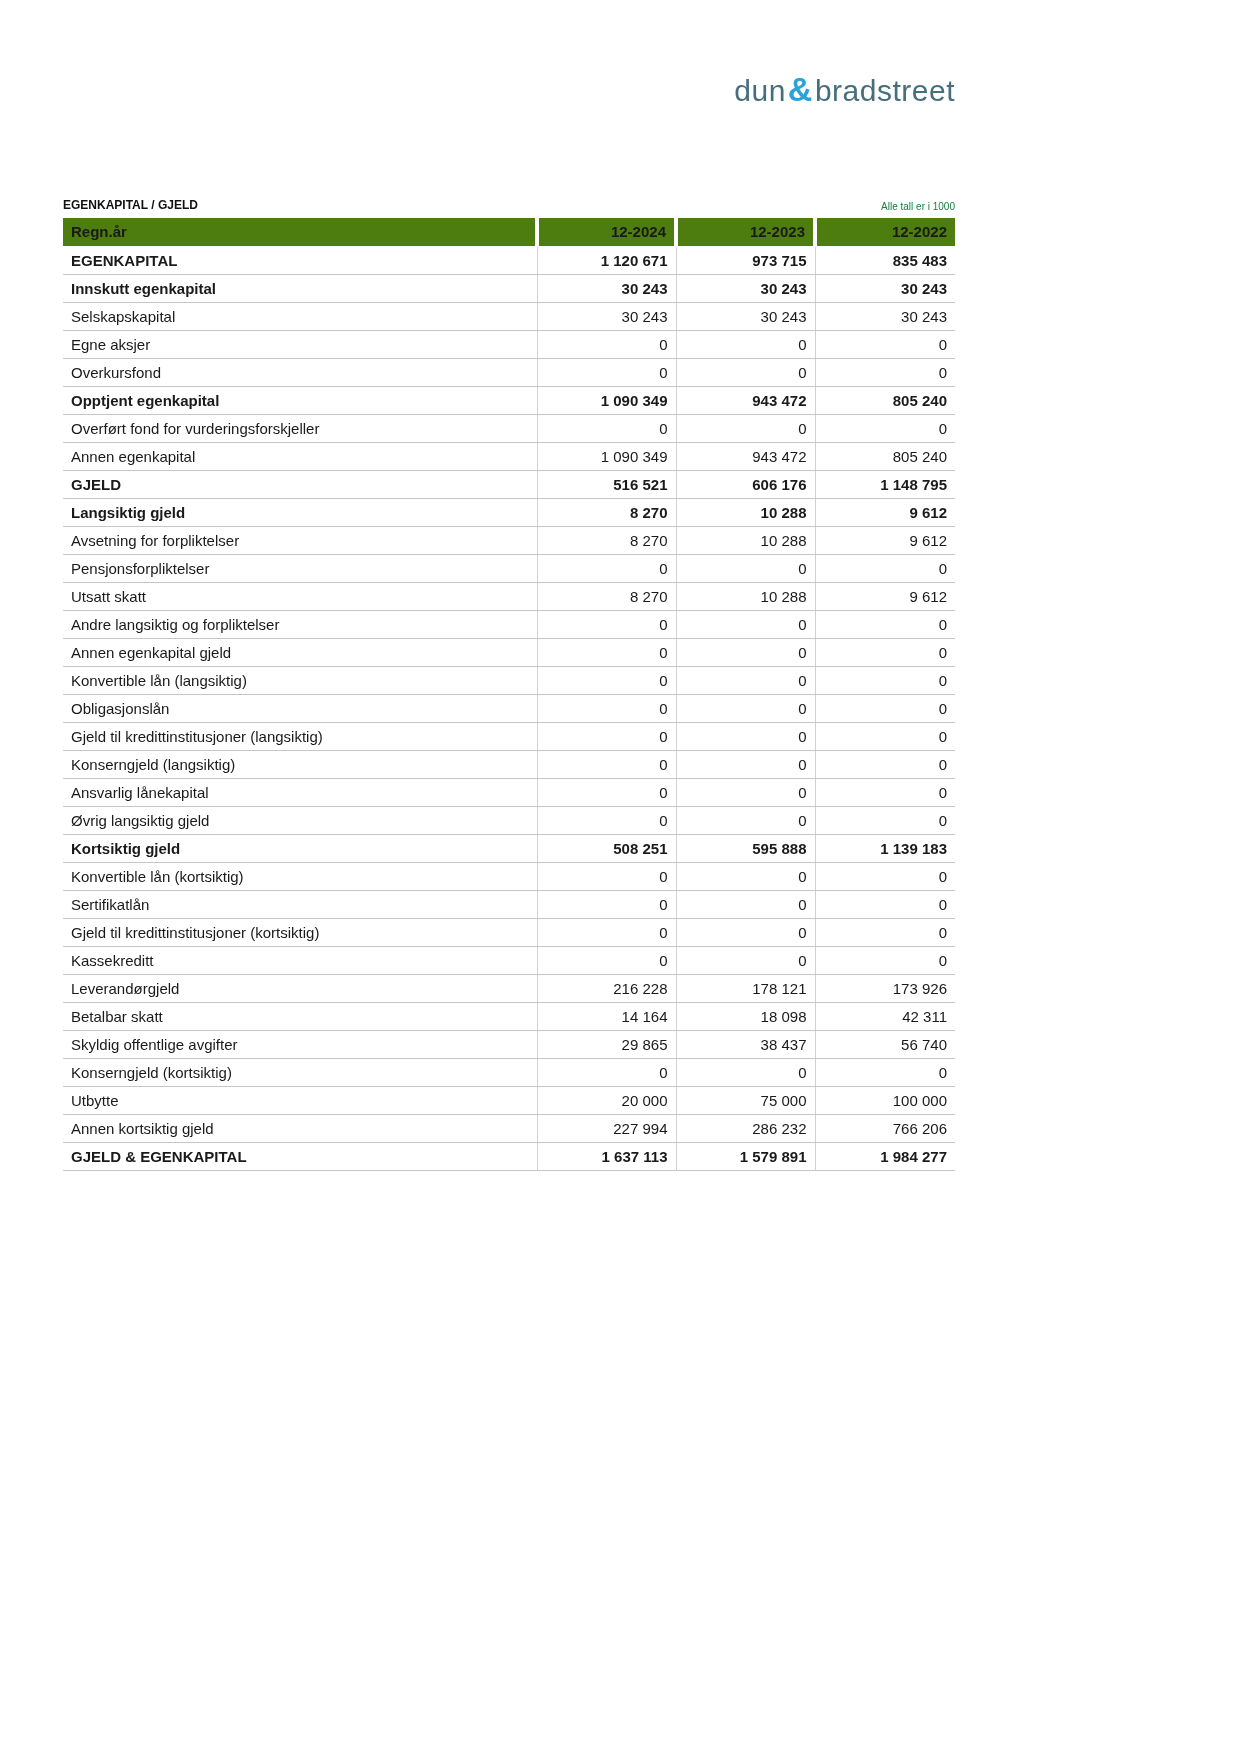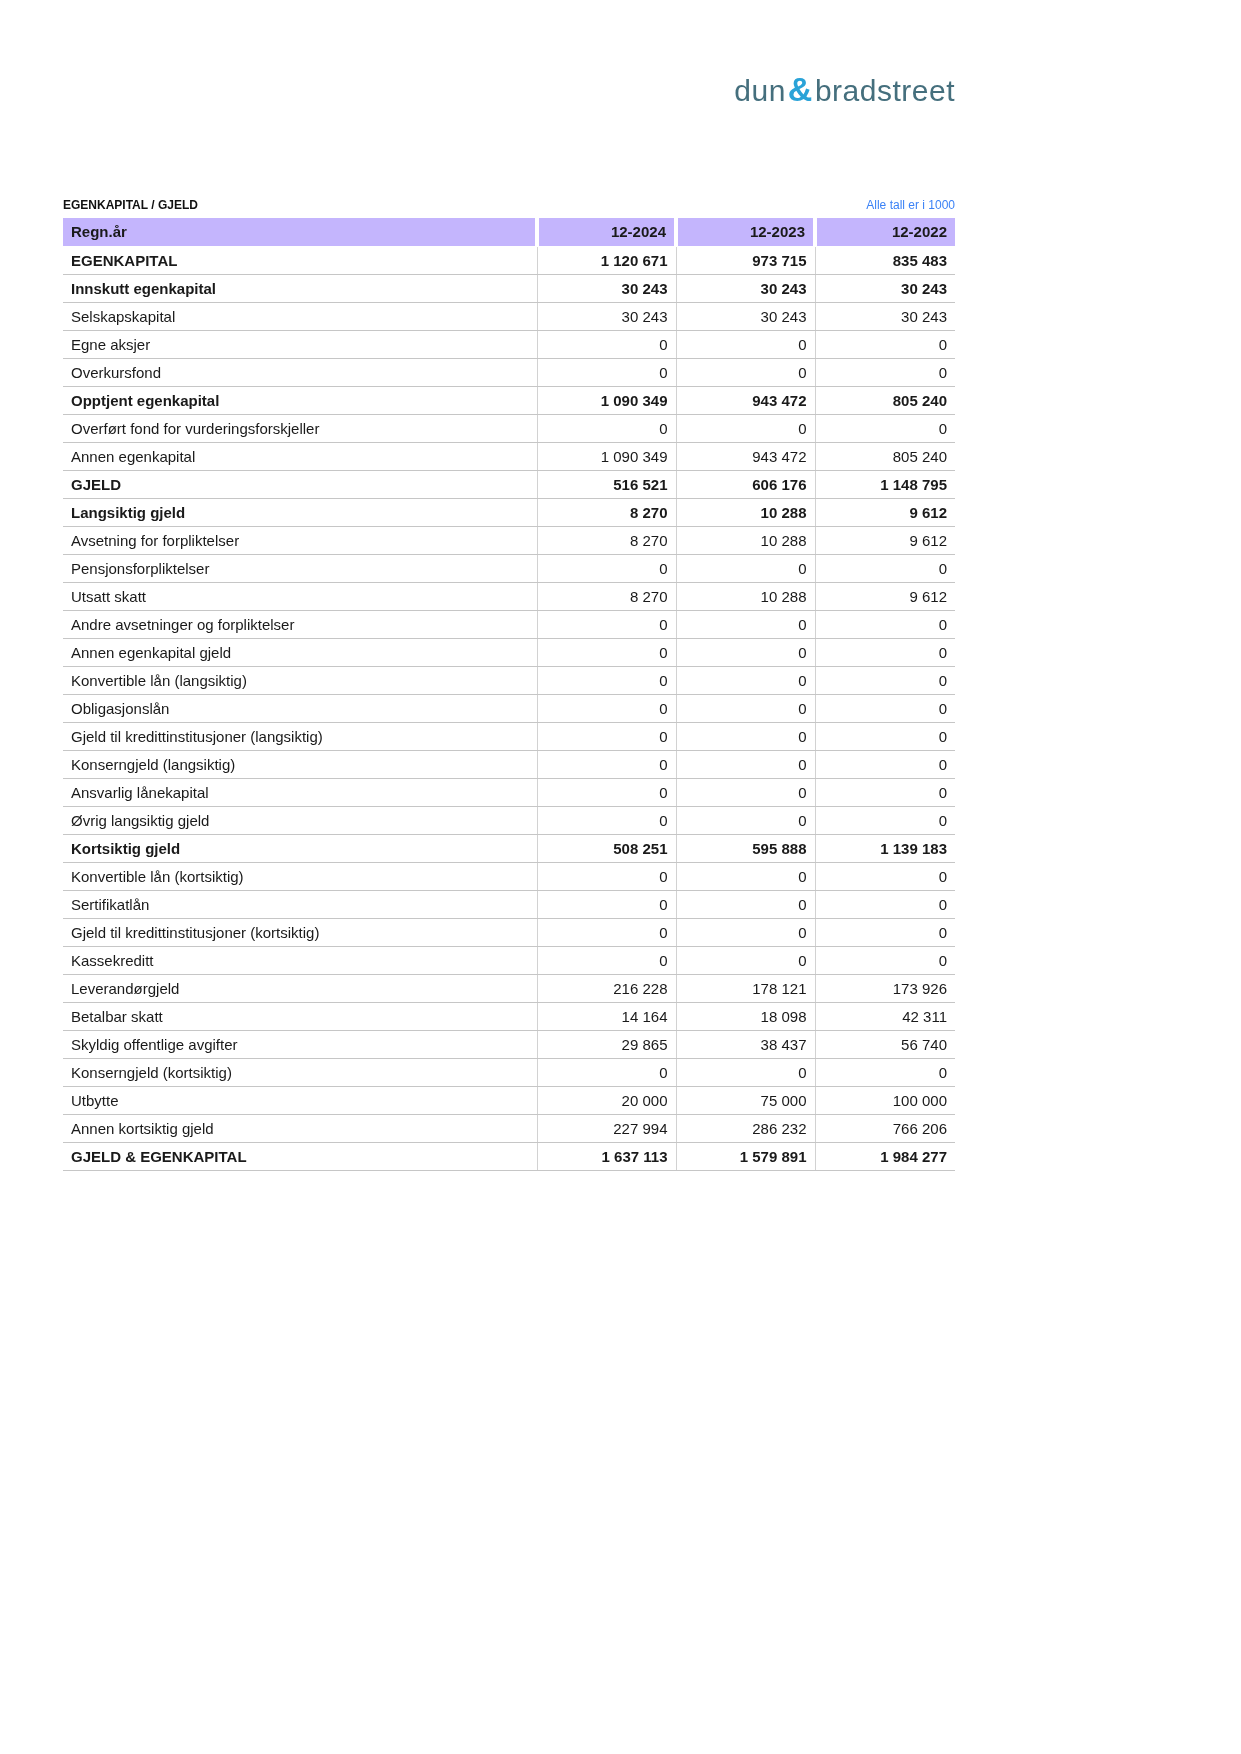--- a/index.html
+++ b/index.html
@@ -47,22 +47,22 @@
     justify-content: space-between;
     align-items: flex-end;
   }
   .page-title {
     margin: 0;
     font-size: 12px;
     font-weight: 700;
     color: #111;
   }
   .units-note {
-    font-size: 12px;
-    color: #3b82f6;
+    font-size: 10px;
+    color: #15803d;
     text-align: right;
   }
 
   
   table.sheet {
     width: 892px;
     border-collapse: collapse;
     table-layout: fixed;
     font-size: 15px;
   }
@@ -73,21 +73,21 @@
 
   table.sheet th, table.sheet td {
     height: 28px;
     padding: 0 8px;
     vertical-align: middle;
     overflow: hidden;
     white-space: nowrap;
   }
 
   table.sheet thead th {
-    background: #c4b5fd;
+    background: #4d7c0f;
     font-weight: 700;
     text-align: left;
     border-bottom: 1px solid #ffffff;
   }
   table.sheet thead th.num {
     text-align: right;
     border-left: 4px solid #ffffff;
   }
 
   table.sheet tbody td {
@@ -214,21 +214,21 @@
             <td class="num">0</td>
             <td class="num">0</td>
           </tr>
           <tr>
             <td>Utsatt skatt</td>
             <td class="num">8 270</td>
             <td class="num">10 288</td>
             <td class="num">9 612</td>
           </tr>
           <tr>
-            <td>Andre avsetninger og forpliktelser</td>
+            <td>Andre langsiktig og forpliktelser</td>
             <td class="num">0</td>
             <td class="num">0</td>
             <td class="num">0</td>
           </tr>
           <tr>
             <td>Annen egenkapital gjeld</td>
             <td class="num">0</td>
             <td class="num">0</td>
             <td class="num">0</td>
           </tr>

